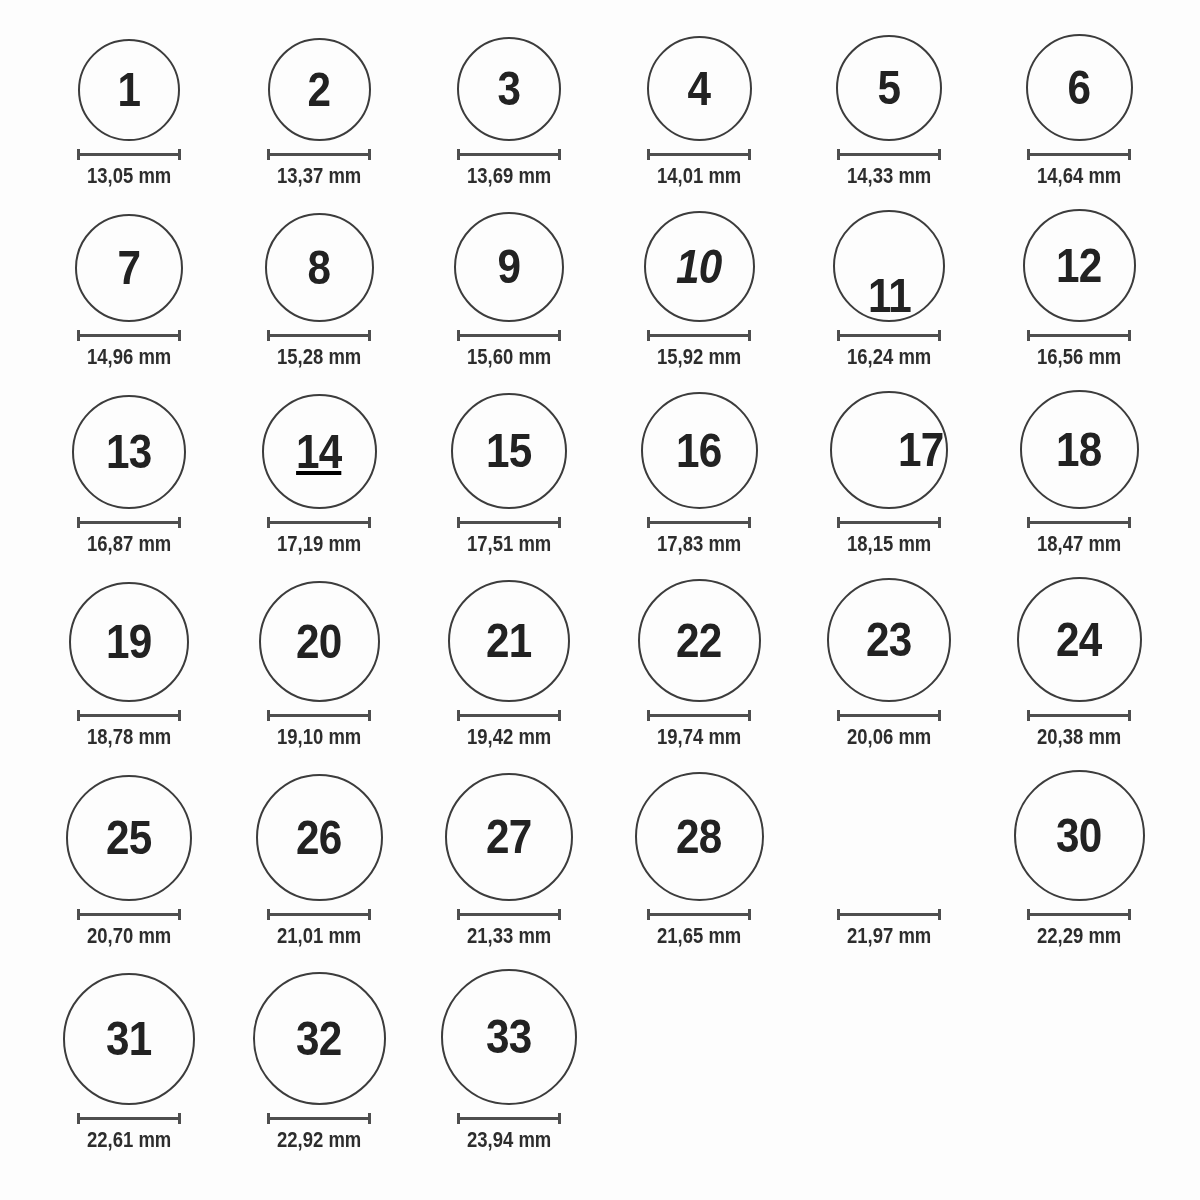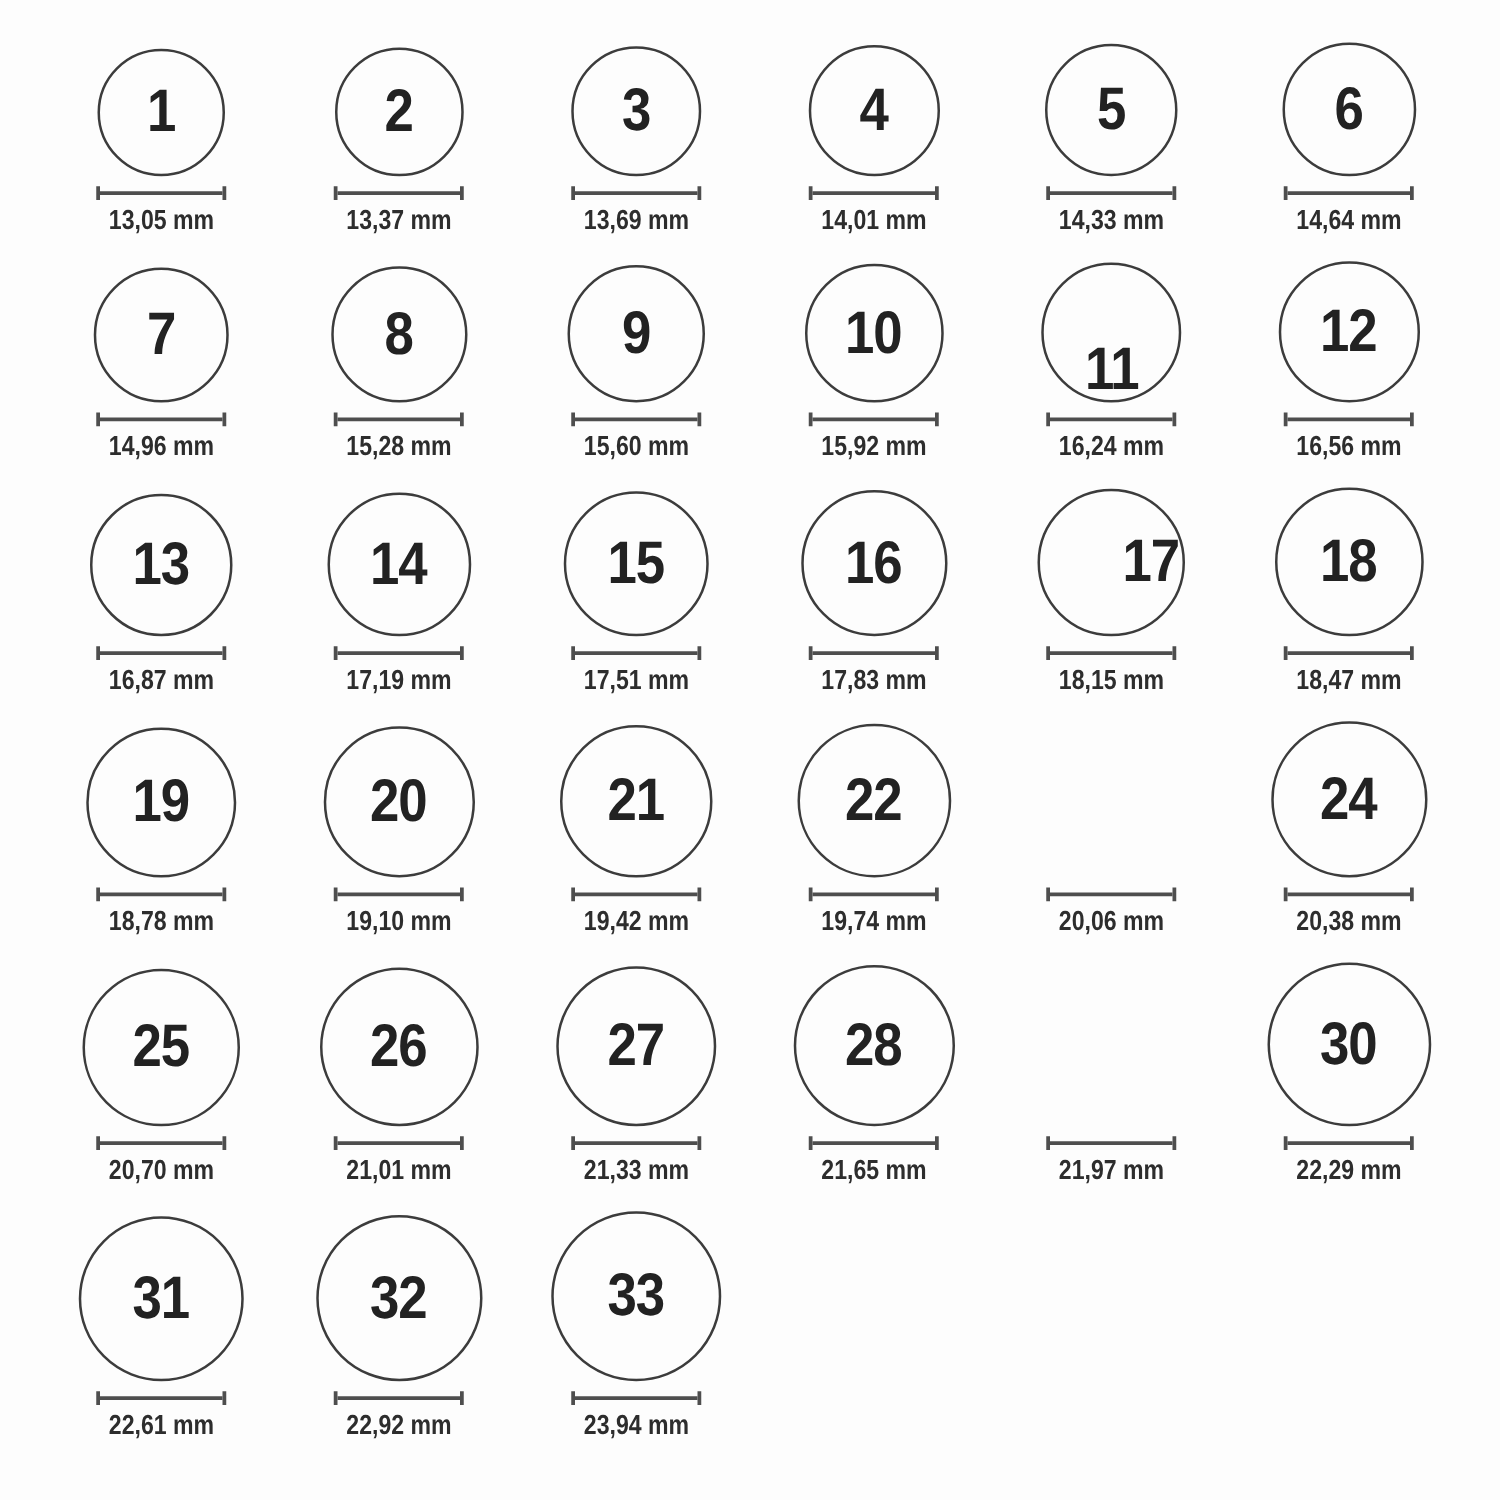--- a/index.html
+++ b/index.html
@@ -146,21 +146,21 @@
         <span class="diameter-label">15,28 mm</span>
       </div>
       <div class="ring-item">
         <div class="ring-circle" style="width: 110px; height: 110px;">
           <span class="ring-number">9</span>
         </div>
         <div class="measure-line"></div>
         <span class="diameter-label">15,60 mm</span>
       </div>
       <div class="ring-item">
-        <div class="ring-circle" style="width: 111px; height: 111px;">
+        <div class="ring-circle" style="width: 111px; height: 111px; font-style: italic;">
           <span class="ring-number">10</span>
         </div>
         <div class="measure-line"></div>
         <span class="diameter-label">15,92 mm</span>
       </div>
       <div class="ring-item">
         <div class="ring-circle" style="width: 112px; height: 112px; align-items: flex-end;">
           <span class="ring-number">11</span>
         </div>
         <div class="measure-line"></div>
@@ -176,21 +176,21 @@
     </div>
     <div class="chart-row">
       <div class="ring-item">
         <div class="ring-circle" style="width: 114px; height: 114px;">
           <span class="ring-number">13</span>
         </div>
         <div class="measure-line"></div>
         <span class="diameter-label">16,87 mm</span>
       </div>
       <div class="ring-item">
-        <div class="ring-circle" style="width: 115px; height: 115px;">
+        <div class="ring-circle" style="width: 115px; height: 115px; text-decoration: underline;">
           <span class="ring-number">14</span>
         </div>
         <div class="measure-line"></div>
         <span class="diameter-label">17,19 mm</span>
       </div>
       <div class="ring-item">
         <div class="ring-circle" style="width: 116px; height: 116px;">
           <span class="ring-number">15</span>
         </div>
         <div class="measure-line"></div>
@@ -241,20 +241,23 @@
         <span class="diameter-label">19,42 mm</span>
       </div>
       <div class="ring-item">
         <div class="ring-circle" style="width: 123px; height: 123px;">
           <span class="ring-number">22</span>
         </div>
         <div class="measure-line"></div>
         <span class="diameter-label">19,74 mm</span>
       </div>
       <div class="ring-item">
+        <div class="ring-circle" style="width: 124px; height: 124px;">
+          <span class="ring-number">23</span>
+        </div>
         <div class="measure-line"></div>
         <span class="diameter-label">20,06 mm</span>
       </div>
       <div class="ring-item">
         <div class="ring-circle" style="width: 125px; height: 125px;">
           <span class="ring-number">24</span>
         </div>
         <div class="measure-line"></div>
         <span class="diameter-label">20,38 mm</span>
       </div>

